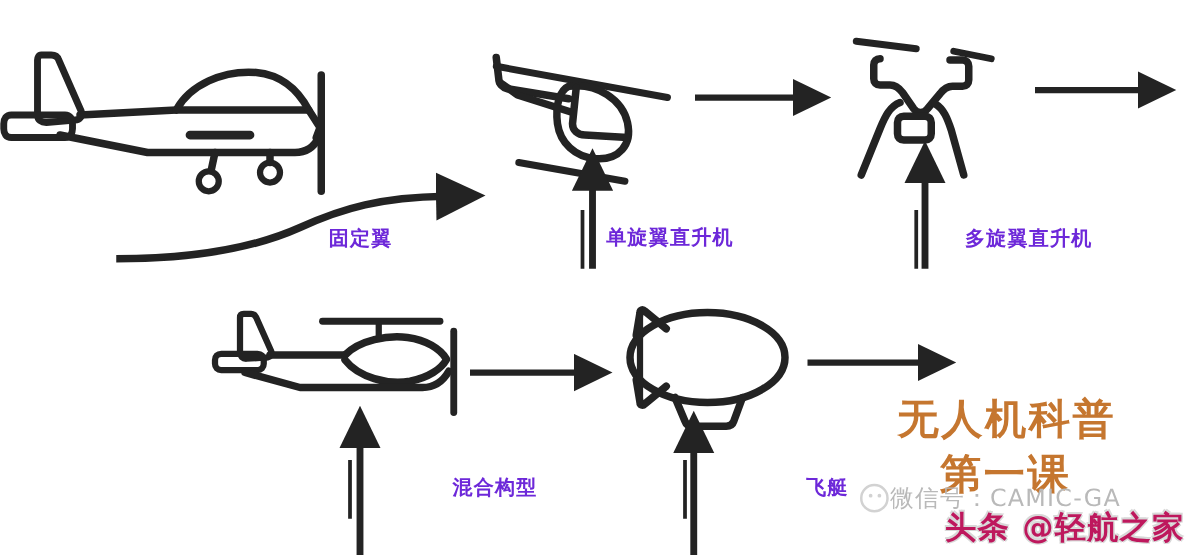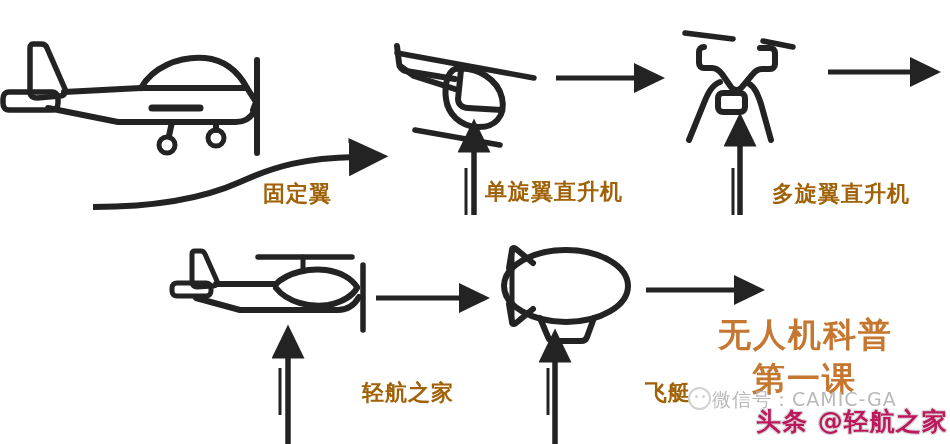--- a/index.html
+++ b/index.html
@@ -20,23 +20,23 @@
   }
   #stage svg.layer {
     position: absolute;
     left: 0;
     top: 0;
     width: 950px;
     height: 444px;
   }
   .lbl {
     position: absolute;
-    color: #a16207;
-    font-family: "DejaVu Sans", "Liberation Sans", sans-serif;
-    font-size: 22px;
+    color: #6d28d9;
+    font-family: "DejaVu Sans", "Liberation Sans", sans-serif;
+    font-size: 16px;
     font-weight: 700;
     letter-spacing: 1px;
     white-space: nowrap;
     line-height: 1;
   }
   .brand {
     position: absolute;
     color: #c5762f;
     font-family: "DejaVu Sans", "Liberation Sans", sans-serif;
     font-weight: 700;
@@ -226,21 +226,21 @@
       <line x1="548" y1="368" x2="548" y2="415"></line>
     </g>
   </svg>
 
   <div class="lbl" style="left:263px; top:183px;">固定翼</div>
 
   <div class="lbl" style="left:485px; top:183px;font-family:Liberation Mono, monospace;">单旋翼直升机</div>
 
   <div class="lbl" style="left:772px; top:183px;">多旋翼直升机</div>
 
-  <div class="lbl" style="left:362px; top:382px;">轻航之家</div>
+  <div class="lbl" style="left:362px; top:382px;">混合构型</div>
 
   <div class="lbl" style="left:645px; top:382px;">飞艇</div>
 
   <div class="brand" id="brand-line2">第一课</div>
   <div class="brand" id="brand-line1">无人机科普</div>
 
   <div class="wm-face"></div>
   <div class="wm" id="wm-wechat">微信号：CAMIC-GA</div>
   <div class="wm" id="wm-toutiao">头条 @轻航之家</div>
 

